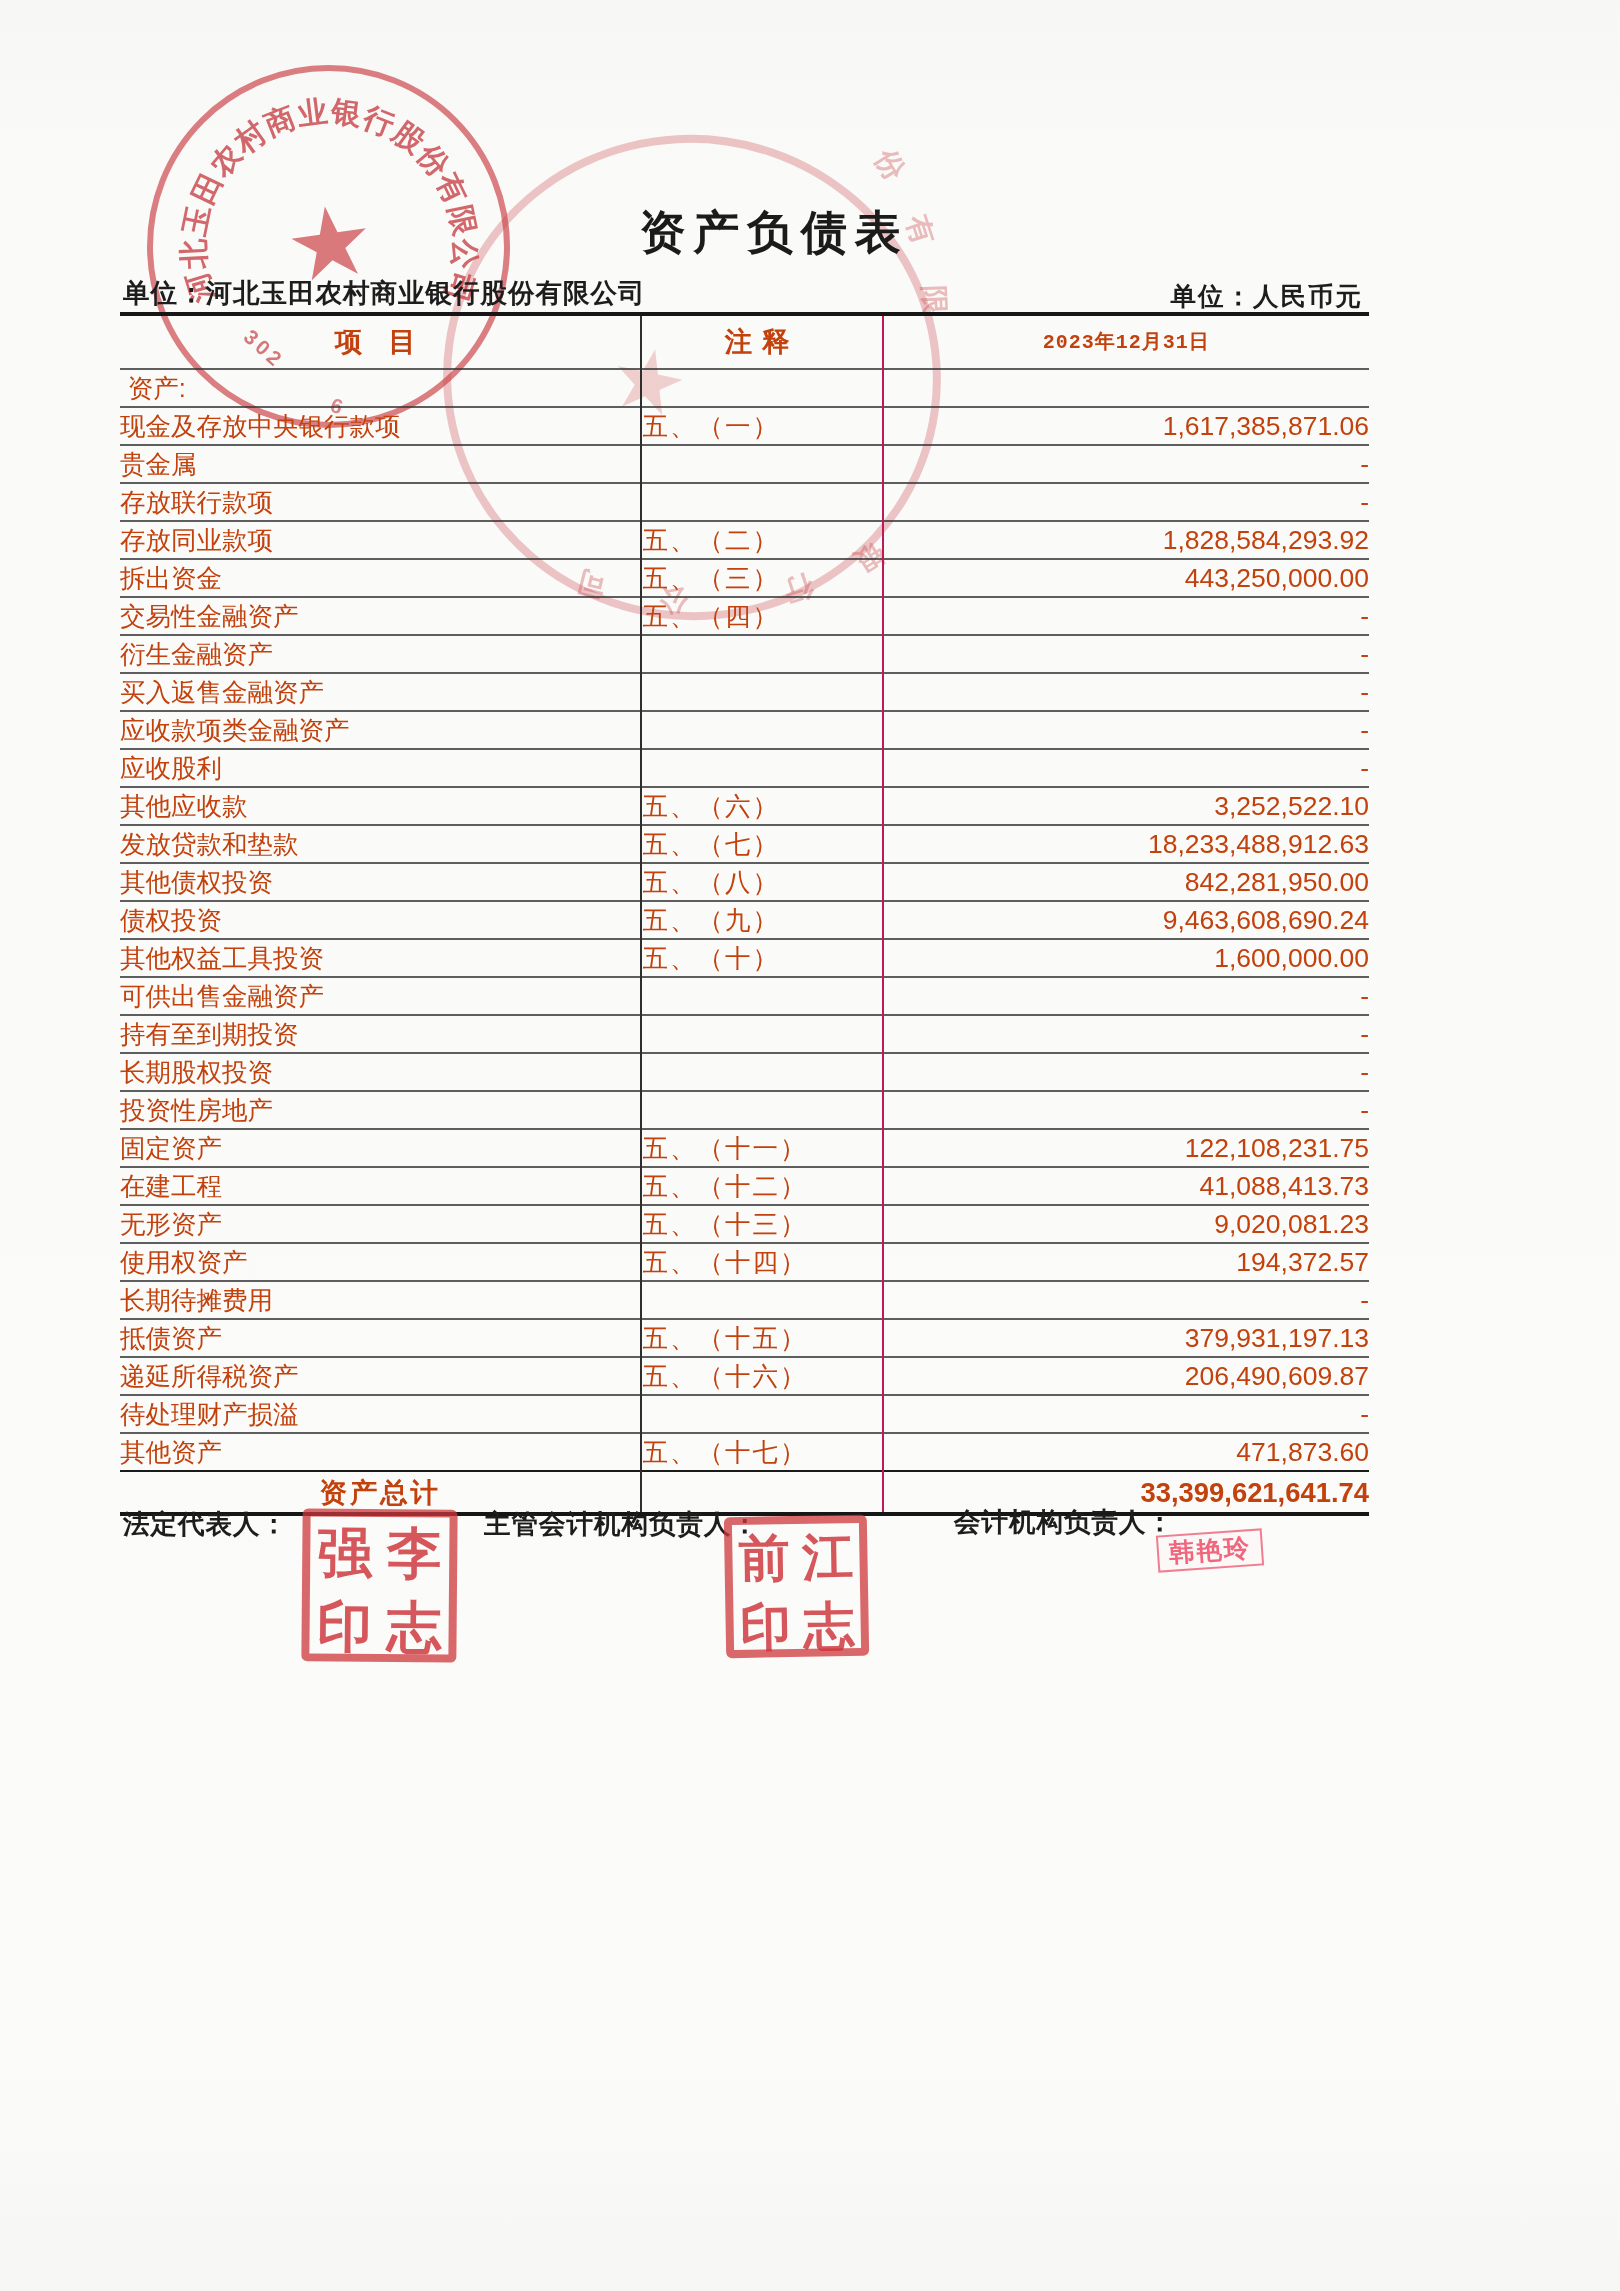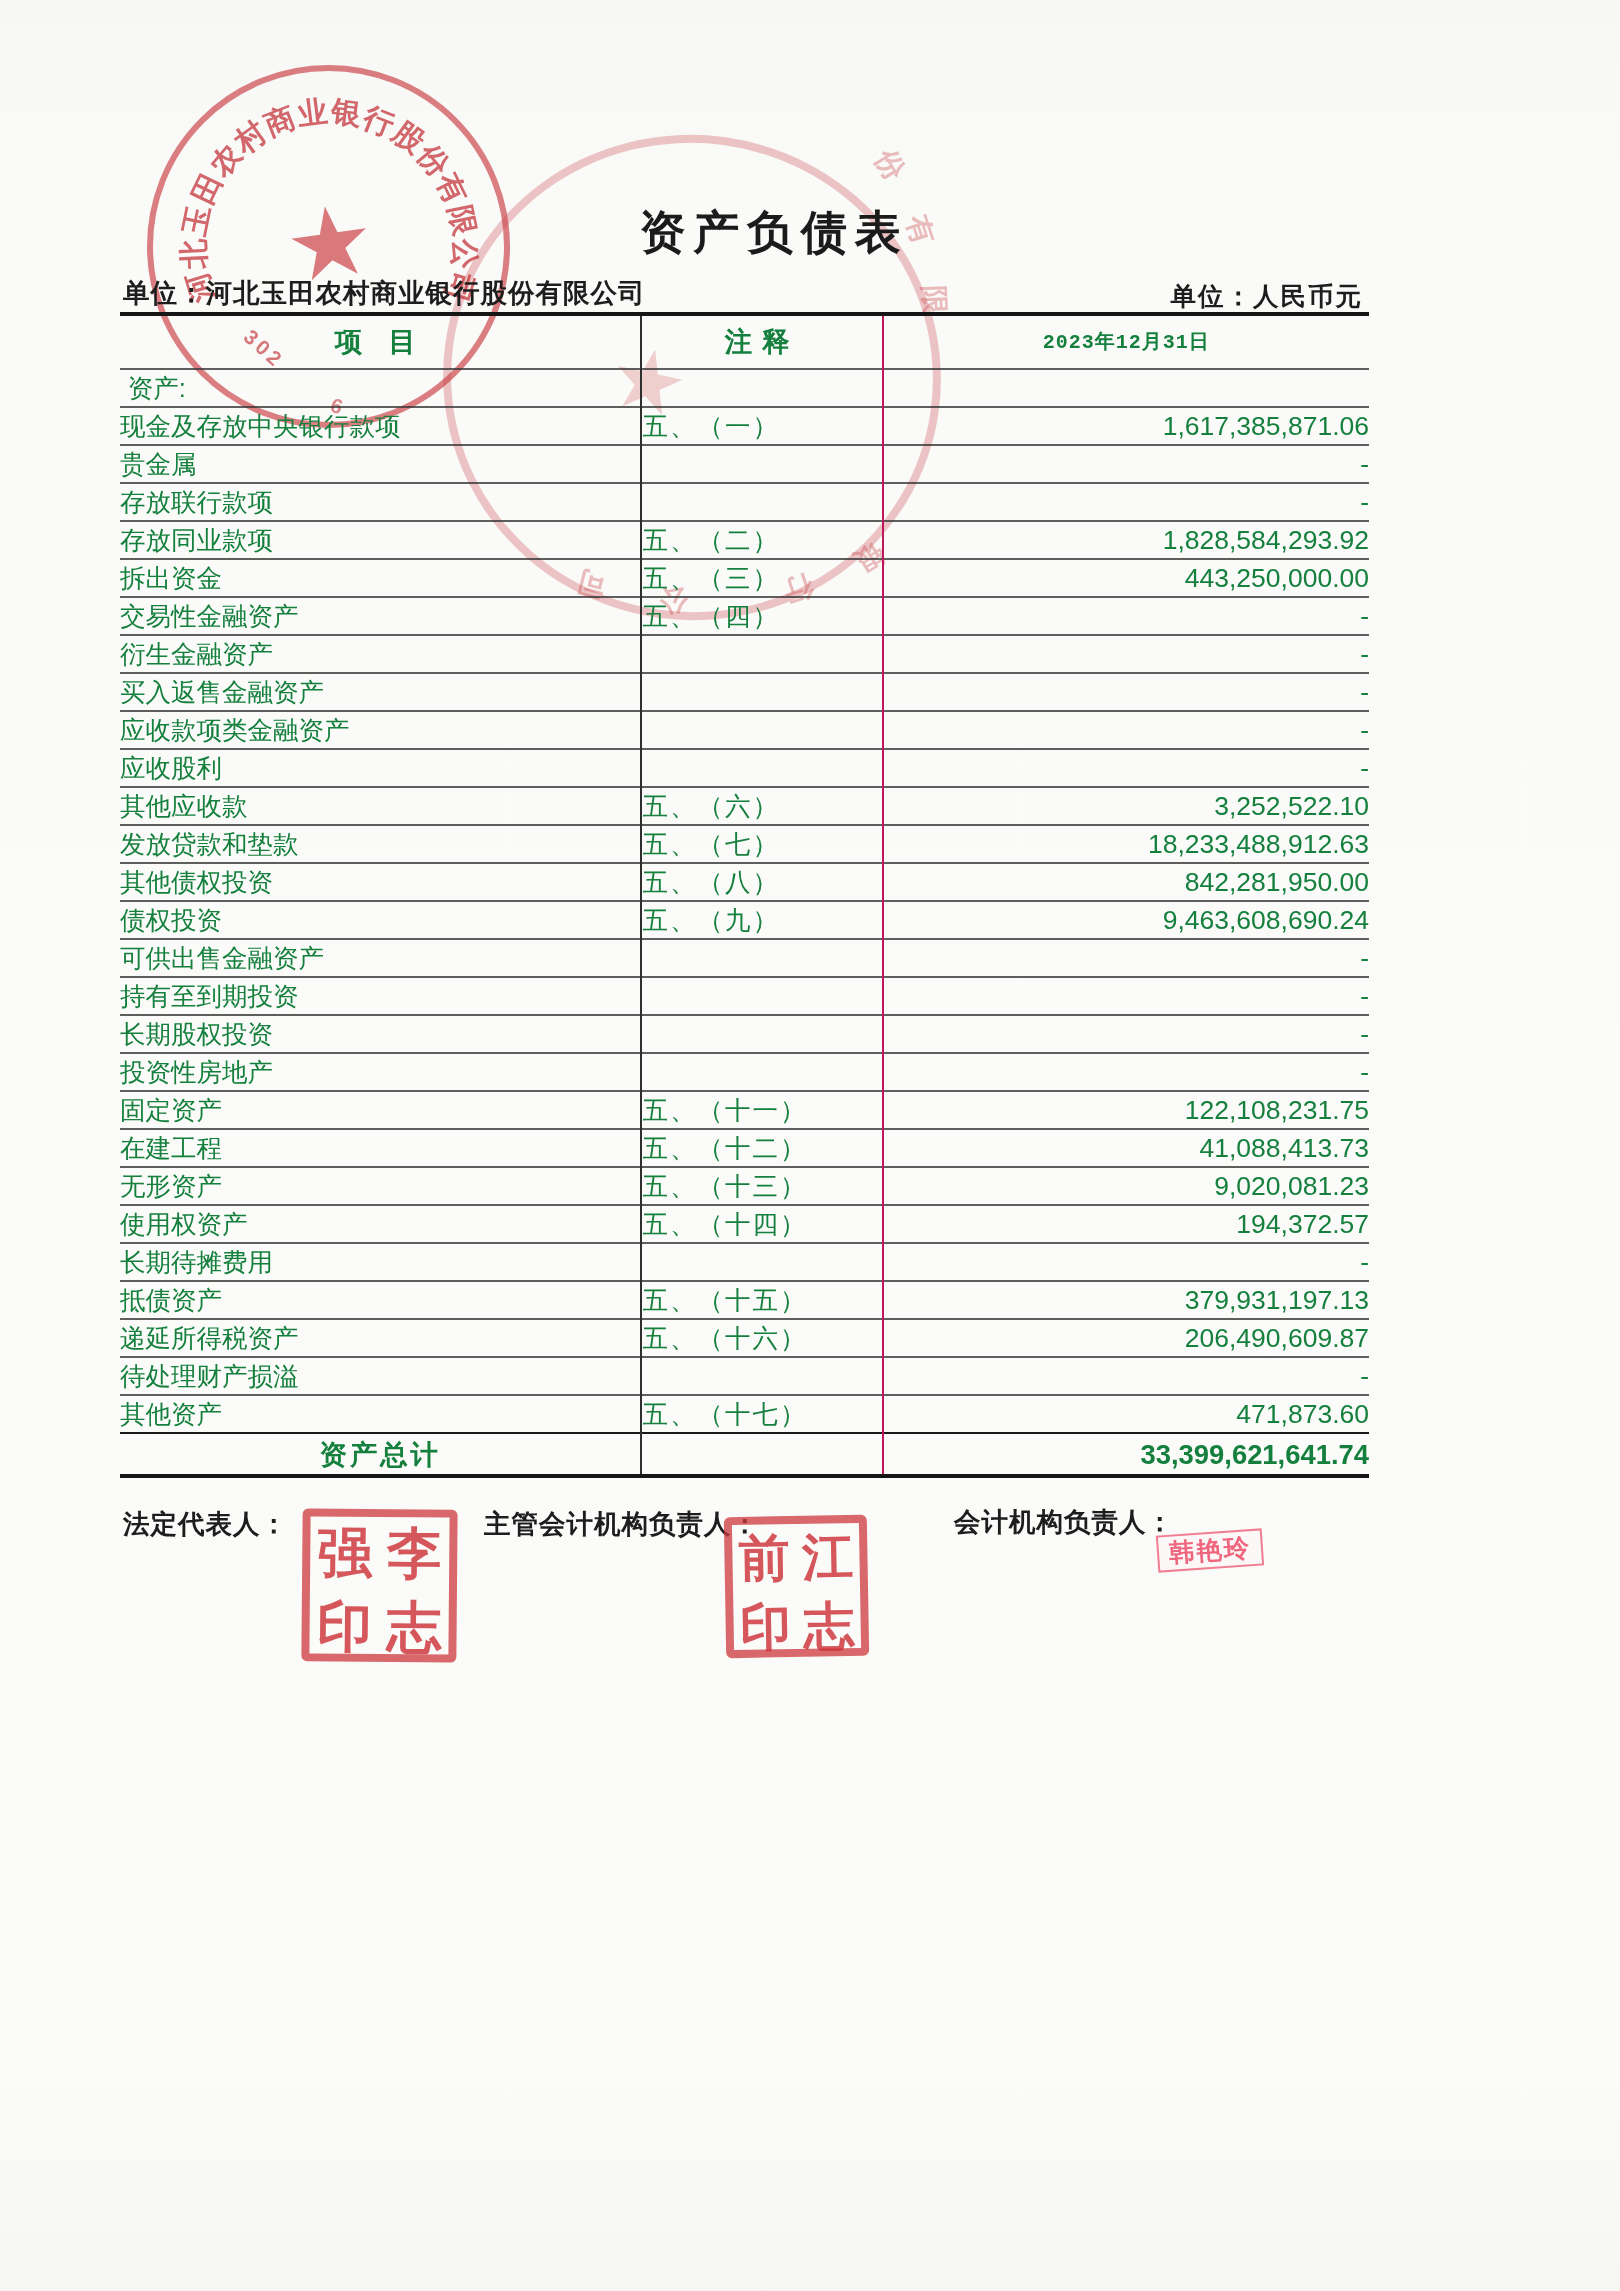--- a/index.html
+++ b/index.html
@@ -24,21 +24,21 @@
   }
   .unit-right{
     right:257px;top:279px;font-size:25.5px;color:#1d1d1d;
     font-family:Liberation Sans, sans-serif;font-weight:bold;letter-spacing:2px;
   }
 
   
   table.bs{
     position:absolute;left:120px;top:312px;width:1249px;
     border-collapse:collapse;table-layout:fixed;
-    font-size:25.5px;color:#15803d;
+    font-size:25.5px;color:#c2410c;
   }
   table.bs{border-top:4.9px solid #161616;border-bottom:4.9px solid #161616;}
   table.bs td,table.bs th{
     border-top:2px solid rgba(55,55,55,.8);
     padding:0;vertical-align:middle;height:36px;line-height:29px;
     overflow:hidden;white-space:nowrap;
   }
   table.bs tr:first-child th{border-top:none;height:52px;}
   col.c1{width:521px;}col.c2{width:241px;}col.c3{width:486px;}
   .v1{border-left:2px solid #2e2e2e;border-right:2px solid #be185d;}
@@ -258,20 +258,25 @@
         <td class="c-label">其他债权投资</td>
         <td class="c-note v1">五、（八）</td>
         <td class="c-value">842,281,950.00</td>
       </tr>
       <tr class="">
         <td class="c-label">债权投资</td>
         <td class="c-note v1">五、（九）</td>
         <td class="c-value">9,463,608,690.24</td>
       </tr>
       <tr class="">
+        <td class="c-label">其他权益工具投资</td>
+        <td class="c-note v1">五、（十）</td>
+        <td class="c-value">1,600,000.00</td>
+      </tr>
+      <tr class="">
         <td class="c-label">可供出售金融资产</td>
         <td class="c-note v1"></td>
         <td class="c-value">-</td>
       </tr>
       <tr class="">
         <td class="c-label">持有至到期投资</td>
         <td class="c-note v1"></td>
         <td class="c-value">-</td>
       </tr>
       <tr class="">

